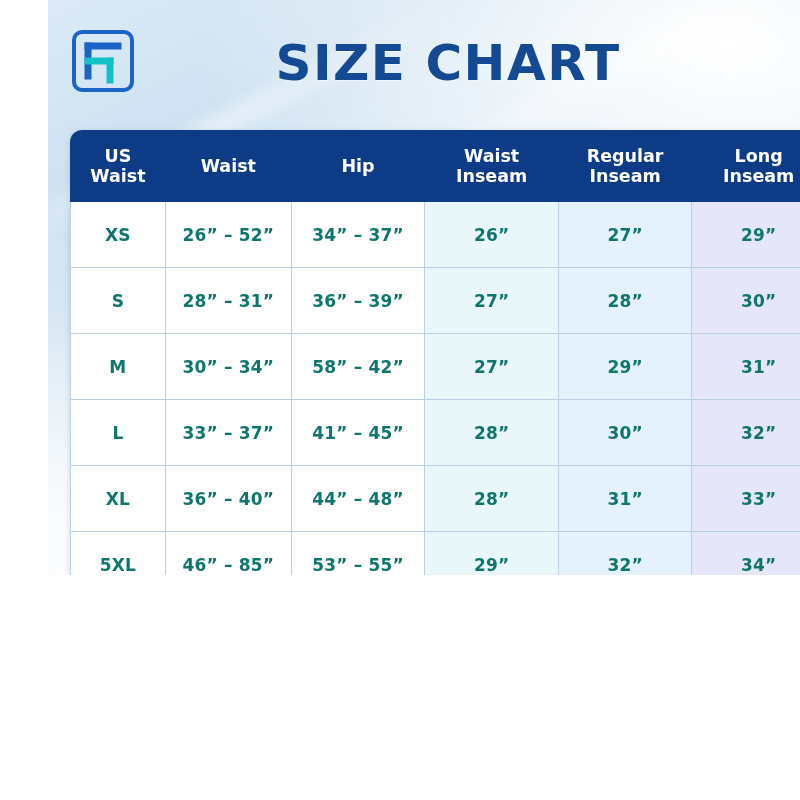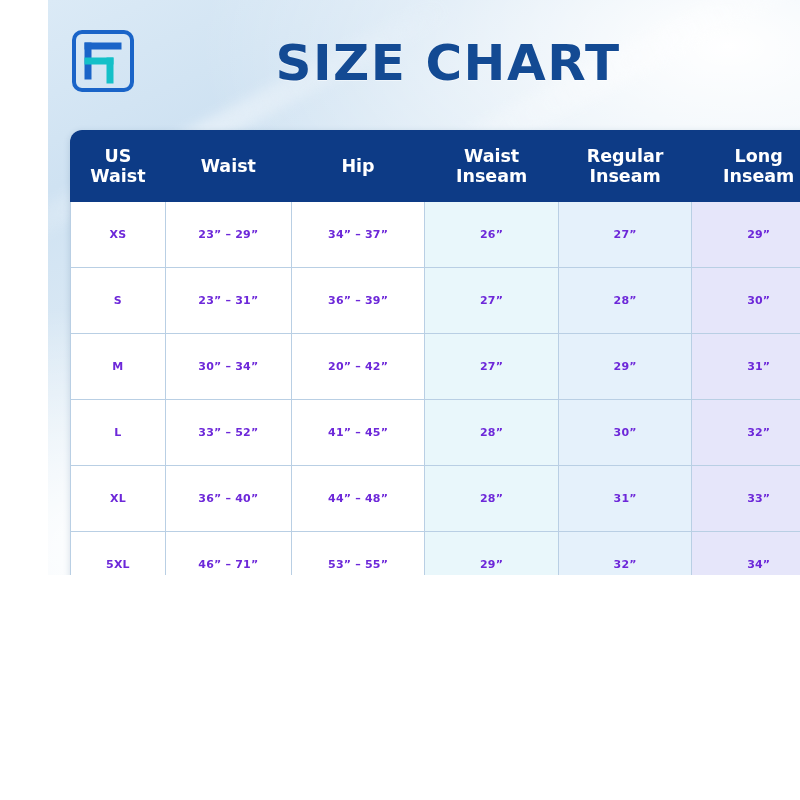--- a/index.html
+++ b/index.html
@@ -72,23 +72,23 @@
   }
   table.size-chart {
     border-collapse: collapse;
     width: 100%;
     table-layout: fixed;
   }
   table.size-chart th,
   table.size-chart td {
     border: 1px solid #b9cfe4;
     text-align: center;
-    color: #6d28d9;
+    color: #0f766e;
     font-weight: bold;
-    font-size: 11px;
+    font-size: 17px;
     font-family: "DejaVu Sans", sans-serif;
     padding: 0;
     height: 65px;
     vertical-align: middle;
   }
   table.size-chart thead th {
     background: #0d3b86;
     color: #ffffff;
     border-color: #0d3b86;
     font-size: 17.5px;
@@ -172,61 +172,61 @@
           </th>
           <th>
             <span class="hdr">Long</span>
             <span class="hdr">Inseam</span>
           </th>
         </tr>
       </thead>
       <tbody>
         <tr>
           <td class="col0">XS</td>
-          <td class="col1">23” – 29”</td>
+          <td class="col1">26” – 52”</td>
           <td class="col2">34” – 37”</td>
           <td class="col3">26”</td>
           <td class="col4">27”</td>
           <td class="col5">29”</td>
         </tr>
         <tr>
           <td class="col0">S</td>
-          <td class="col1">23” – 31”</td>
+          <td class="col1">28” – 31”</td>
           <td class="col2">36” – 39”</td>
           <td class="col3">27”</td>
           <td class="col4">28”</td>
           <td class="col5">30”</td>
         </tr>
         <tr>
           <td class="col0">M</td>
           <td class="col1">30” – 34”</td>
-          <td class="col2">20” – 42”</td>
+          <td class="col2">58” – 42”</td>
           <td class="col3">27”</td>
           <td class="col4">29”</td>
           <td class="col5">31”</td>
         </tr>
         <tr>
           <td class="col0">L</td>
-          <td class="col1">33” – 52”</td>
+          <td class="col1">33” – 37”</td>
           <td class="col2">41” – 45”</td>
           <td class="col3">28”</td>
           <td class="col4">30”</td>
           <td class="col5">32”</td>
         </tr>
         <tr>
           <td class="col0">XL</td>
           <td class="col1">36” – 40”</td>
           <td class="col2">44” – 48”</td>
           <td class="col3">28”</td>
           <td class="col4">31”</td>
           <td class="col5">33”</td>
         </tr>
         <tr>
           <td class="col0">5XL</td>
-          <td class="col1">46” – 71”</td>
+          <td class="col1">46” – 85”</td>
           <td class="col2">53” – 55”</td>
           <td class="col3">29”</td>
           <td class="col4">32”</td>
           <td class="col5">34”</td>
         </tr>
       </tbody>
     </table>
   </div>
 
 </div>

